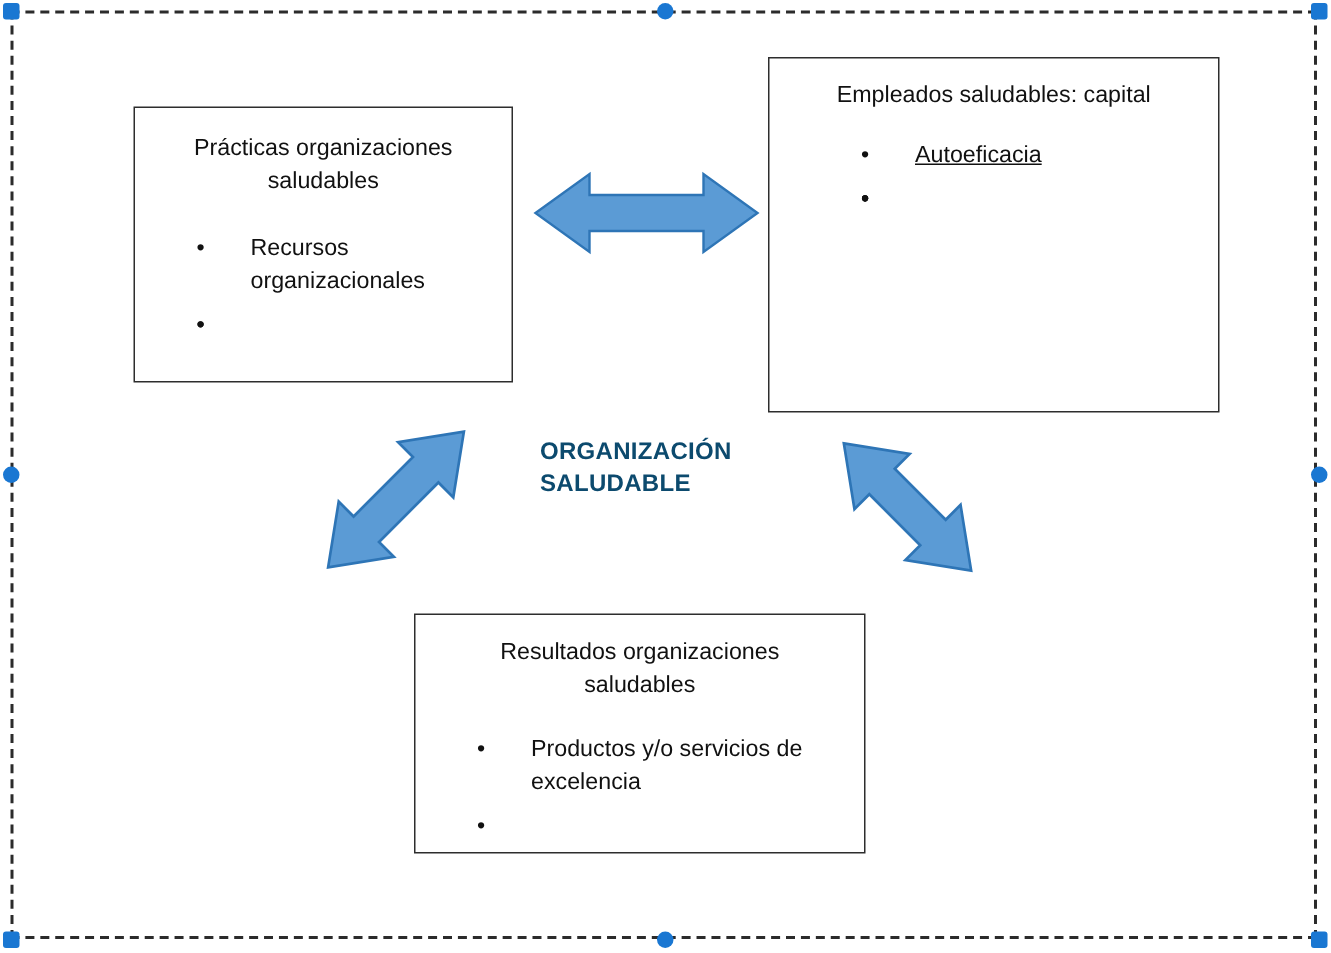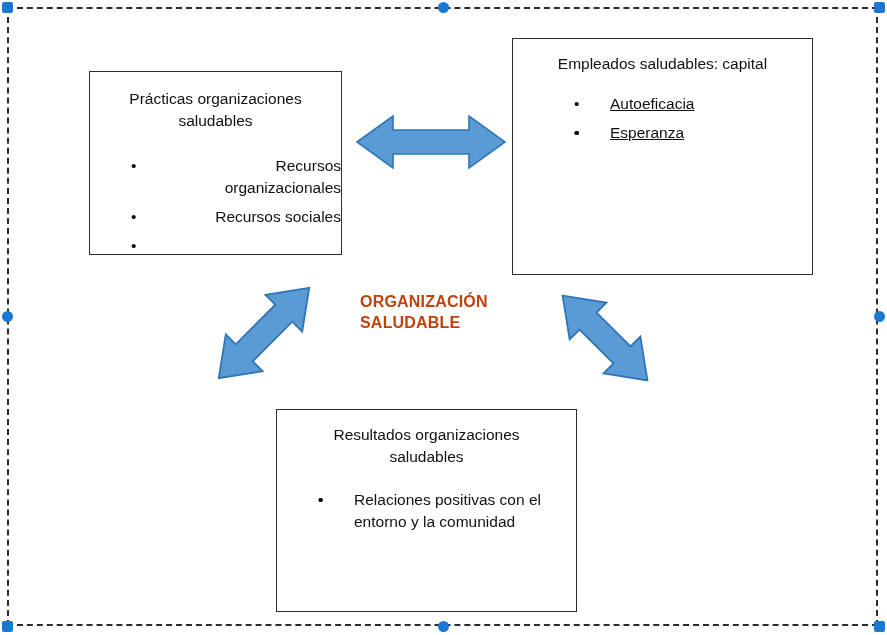--- a/index.html
+++ b/index.html
@@ -75,43 +75,43 @@
   }
   .bullets li .txt {
     display: block;
   }
   .italic { font-style: italic; }
 
   
   #box-practicas { left: 52px;  top: 71px;  width: 253px; height: 184px; margin-left: 37px; }
   #box-practicas .box-title { margin: 16px 24px 0 24px; }
   #box-practicas .bullets   { margin: 22px 0 0 41px; }
-  #box-practicas .bullets li .txt { margin-left: 36px; text-align: right; }
+  #box-practicas .bullets li .txt { margin-left: 36px; }
 
   
   #box-empleados { left: 512px; top: 38px;  width: 301px; height: 237px; }
   #box-empleados .box-title { margin: 14px 18px 0 18px; }
   #box-empleados .bullets   { margin: 18px 0 0 61px; }
   #box-empleados .bullets li .txt { margin-left: 36px; text-decoration: underline; }
 
   
-  #box-resultados { left: 276px; top: 409px; width: 301px; height: 203px; }
+  #box-resultados { left: 276px; top: 409px; width: 301px; height: 160px; }
   #box-resultados .box-title { margin: 14px 24px 0 24px; }
   #box-resultados .bullets   { margin: 20px 0 0 41px; }
   #box-resultados .bullets li .txt { margin-left: 36px; }
 
   
   #center-caption {
     position: absolute;
     left: 360px;
     top: 292px;
     width: 180px;
     font-size: 16px;
     font-weight: bold;
-    color: #c2410c;
+    color: #0c4a6e;
     line-height: 1.3;
     letter-spacing: 0.2px;
   }
 
   
   .arrow { position: absolute; }
   #arrow-horizontal { left: 355px; top: 108px;  width: 152px; height: 68px; }
   #arrow-left-diag  { left: 198px; top: 266px;  width: 132px; height: 134px; }
   #arrow-right-diag { left: 543px; top: 272px;  width: 124px; height: 132px; }
 </style>
@@ -135,21 +135,20 @@
       <span>Prácticas organizaciones</span><br>
       <span>saludables</span>
     </div>
     <ul class="bullets">
       <li>
         <span class="dot">•</span>
         <span class="txt">Recursos organizacionales</span>
       </li>
       <li>
         <span class="dot">•</span>
-        <span class="txt">Recursos sociales</span>
       </li>
       <li>
         <span class="dot">•</span>
       </li>
     </ul>
   </div>
 
   <div class="box" id="box-empleados">
     <div class="box-title">
       <span>Empleados saludables: capital</span><br>
@@ -163,37 +162,36 @@
         <span class="dot">•</span>
       </li>
       <li>
         <span class="dot">•</span>
       </li>
       <li>
         <span class="dot">•</span>
       </li>
       <li>
         <span class="dot">•</span>
-        <span class="txt">Esperanza</span>
       </li>
     </ul>
   </div>
 
   <div class="box" id="box-resultados">
     <div class="box-title">
       <span>Resultados organizaciones</span><br>
       <span>saludables</span>
     </div>
     <ul class="bullets">
       <li>
         <span class="dot">•</span>
-      </li>
-      <li>
-        <span class="dot">•</span>
-        <span class="txt">Relaciones positivas con el entorno y la comunidad</span>
+        <span class="txt">Productos y/o servicios de excelencia</span>
+      </li>
+      <li>
+        <span class="dot">•</span>
       </li>
     </ul>
   </div>
 
   <div id="center-caption">
     <span>ORGANIZACIÓN</span><br>
     <span>SALUDABLE</span>
   </div>
 
   <svg class="arrow" id="arrow-horizontal" viewBox="0 0 152 68">

